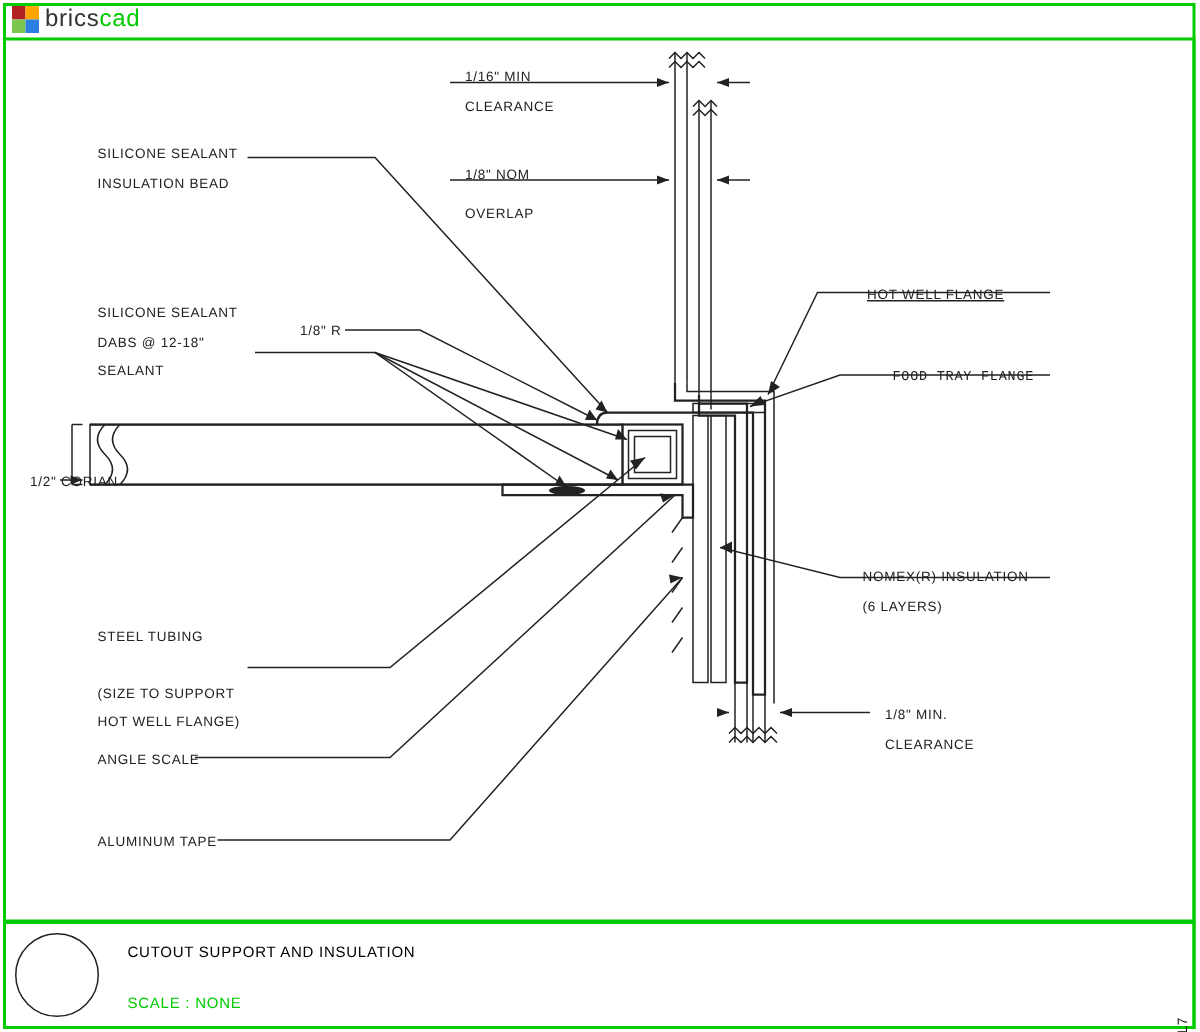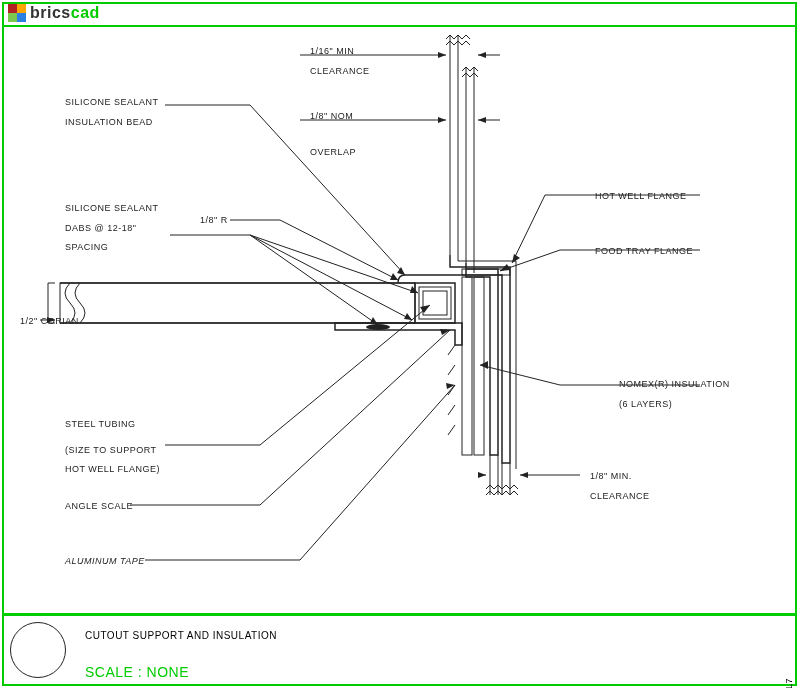--- a/index.html
+++ b/index.html
@@ -25,21 +25,21 @@
     align-items: center;
     gap: 4px;
   }
   .logo-icon {
     width: 18px; height: 18px;
     display: flex; flex-wrap: wrap;
   }
   .logo-icon span { width: 9px; height: 9px; }
   .logo-text {
     font-size: 16px;
-    font-weight: bold;
+    font-weight: normal;
     letter-spacing: 0.5px;
   }
   .logo-text .brics { color: #333; }
   .logo-text .cad { color: #00cc00; }
   .label {
     position: absolute;
     font-size: 9px;
     color: #222;
     letter-spacing: 0.5px;
     line-height: 1.5;
@@ -54,21 +54,21 @@
   }
   .title-text {
     position: absolute;
     left: 85px; top: 630px;
     font-size: 10px;
     letter-spacing: 0.5px;
   }
   .scale-text {
     position: absolute;
     left: 85px; top: 664px;
-    font-size: 14px;
+    font-size: 10px;
     color: #00cc00;
     letter-spacing: 0.5px;
   }
   .code-text {
     position: absolute;
     right: 6px; bottom: 10px;
     font-size: 9px;
     letter-spacing: 0.5px;
     transform: rotate(-90deg);
     transform-origin: right bottom;
@@ -211,43 +211,43 @@
   <line class="thin" x1="480" y1="450" x2="486" y2="450"></line>
   <polygon class="arrow" points="486,450 478,447 478,453"></polygon>
 </svg>
 
 <div class="label" style="left:310px; top:45px;">
   <div>1/16"        MIN</div>
   <div style="margin-top:6px">CLEARANCE</div>
 </div>
 <div class="label" style="left:310px; top:110px;">
   <div>1/8"       NOM</div>
-  <div style="margin-top:22px">OVERLAP</div>
+  <div style="margin-top:12px">OVERLAP</div>
 </div>
 <div class="label" style="left:65px; top:96px;">
   <div>SILICONE SEALANT</div>
   <div style="margin-top:6px">INSULATION BEAD</div>
 </div>
 <div class="label" style="left:65px; top:202px;">
   <div>SILICONE SEALANT</div>
   <div style="margin-top:6px">DABS @ 12-18"</div>
-  <div style="margin-top:6px">SPACING</div>
+  <div style="margin-top:6px">SEALANT</div>
 </div>
 <div class="label" style="left:200px; top:214px;">1/8" R</div>
 <div class="label" style="left:20px; top:315px;">1/2" CORIAN</div>
 <div class="label" style="left:65px; top:418px;">
   <div>STEEL TUBING</div>
-  <div style="margin-top:12px">(SIZE TO SUPPORT</div>
+  <div style="margin-top:24px">(SIZE TO SUPPORT</div>
   <div style="margin-top:6px">HOT WELL FLANGE)</div>
 </div>
 <div class="label" style="left:65px; top:500px;">ANGLE SCALE</div>
-<div class="label" style="left:65px; top:555px;font-style:italic;">ALUMINUM TAPE</div>
-<div class="label" style="left:595px; top:190px;">HOT WELL FLANGE</div>
-<div class="label" style="left:595px; top:245px;">FOOD TRAY FLANGE</div>
-<div class="label" style="left:619px; top:378px;">
+<div class="label" style="left:65px; top:555px;">ALUMINUM TAPE</div>
+<div class="label" style="left:578px; top:190px;text-decoration:underline;">HOT WELL FLANGE</div>
+<div class="label" style="left:595px; top:245px;font-family:Liberation Mono, monospace;">FOOD TRAY FLANGE</div>
+<div class="label" style="left:575px; top:378px;">
   <div>NOMEX(R) INSULATION</div>
   <div style="margin-top:6px">(6 LAYERS)</div>
 </div>
 <div class="label" style="left:590px; top:470px;">
   <div>1/8" MIN.</div>
   <div style="margin-top:6px">CLEARANCE</div>
 </div>
 
 <div class="title-circle"></div>
 <div class="title-text">CUTOUT SUPPORT AND INSULATION</div>

